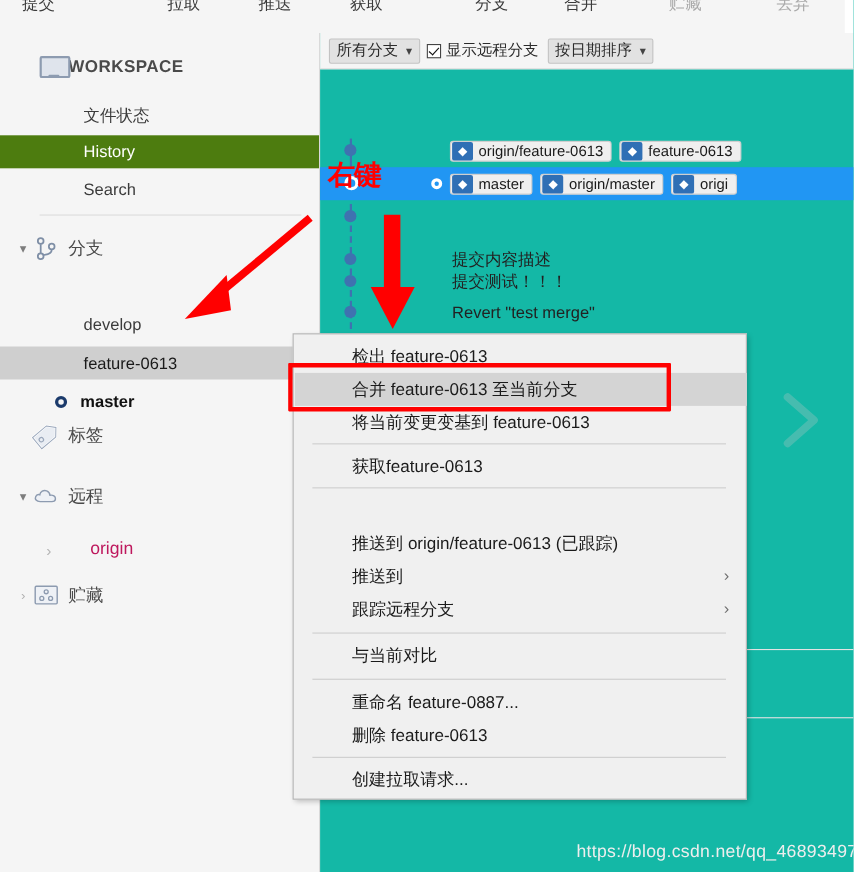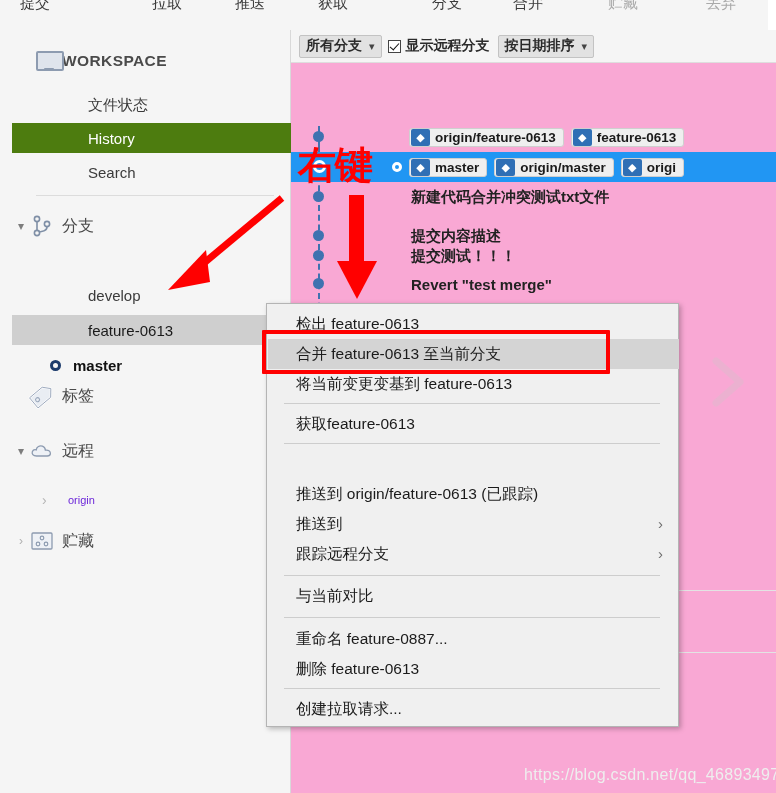--- a/index.html
+++ b/index.html
@@ -31,21 +31,21 @@
     position:absolute;left:0;top:30px;width:290px;height:763px;
     background:#f5f5f5;border-right:1px solid #d9d9d9;
   }
   .ws-row{position:absolute;left:0;top:16px;width:290px;height:30px;display:flex;align-items:center;}
   .ws-icon{margin-left:36px;width:26px;height:21px;position:relative;}
   .ws-icon .scr{position:absolute;left:0;top:0;width:24px;height:16px;border:2px solid #8d9bb0;border-radius:2px;background:#dfe4ec;}
   .ws-icon .stand{position:absolute;left:8px;top:17px;width:10px;height:3px;background:#8d9bb0;border-radius:1px;}
   .ws-title{margin-left:0;font-size:15.5px;font-weight:bold;color:#4a4a4a;letter-spacing:.4px;}
 
   .nav-item{
-    position:absolute;left:12px;width:290px;height:30px;
+    position:absolute;left:0;width:290px;height:30px;
     display:flex;align-items:center;font-size:15px;color:#3b3b3b;
     padding-left:76px;box-sizing:border-box;
   }
   .nav-item.sel{background:#4d7c0f;color:#ffffff;}
   .nav-item.selgray{background:#cfcfcf;color:#1a1a1a;}
 
   .sep{position:absolute;left:36px;width:238px;height:1px;background:#dcdcdc;}
 
   .grp{
     position:absolute;left:0;width:290px;height:32px;
@@ -60,21 +60,21 @@
     position:absolute;left:0;width:290px;height:30px;
     display:flex;align-items:center;font-size:15px;color:#3b3b3b;
   }
 
   .dot-ring{
     width:11px;height:11px;border-radius:50%;
     border:3px solid #1b3a6b;box-sizing:border-box;
   }
 
   
-  .right{position:absolute;left:291px;top:30px;width:485px;height:763px;background:#f9a8d4;font-weight:bold;}
+  .right{position:absolute;left:291px;top:30px;width:485px;height:763px;background:#14b8a6;}
 
   .filterbar{
     position:absolute;left:0;top:0;width:485px;height:32px;
     background:#f5f5f5;border-bottom:1px solid #dedede;
     display:flex;align-items:center;
   }
   .combo{
     height:23px;background:#e2e2e2;border:1px solid #c3c3c3;border-radius:2px;
     display:flex;align-items:center;padding:0 6px;font-size:14px;color:#2b2b2b;
     margin-left:8px;box-sizing:border-box;white-space:nowrap;
@@ -148,40 +148,40 @@
   .hashline .brk{color:#2a4b8d;}
   .hsep{position:absolute;left:0;width:485px;height:1px;background:#e3e3e3;}
 
   .chevbig{
     position:absolute;left:706px;top:355px;
     width:44px;height:54px;opacity:.28;
   }
 
   
   .redtext{
-    position:absolute;font-size:38px;color:#ff0000;font-weight:bold;
+    position:absolute;font-size:25px;color:#ff0000;font-weight:bold;
     letter-spacing:-1px;line-height:1;white-space:nowrap;
     font-family:"DejaVu Sans",sans-serif;
   }
   .redbox{
     position:absolute;border:4px solid #ff0000;box-sizing:border-box;
     border-radius:1px;pointer-events:none;
   }
   .arrowsvg{position:absolute;pointer-events:none;}
 
   
   .ctx{
     position:absolute;left:266px;top:303px;width:413px;height:424px;
     background:#f0f0f0;border:1px solid #b4b4b4;
     box-shadow:2px 2px 5px rgba(0,0,0,.25);
     box-sizing:border-box;
   }
   .mi{
     position:absolute;left:1px;width:411px;height:30px;
-    display:flex;align-items:center;padding-left:28px;box-sizing:border-box;
+    display:flex;align-items:center;padding-left:52px;box-sizing:border-box;
     font-size:15.5px;color:#1b1b1b;white-space:nowrap;
   }
   .mi.hl{background:#d4d4d4;}
   .mi.dis{color:#a6a6a6;}
   .mi .sub{position:absolute;right:16px;top:6px;font-size:15px;color:#6e6e6e;}
   .msep{position:absolute;left:17px;width:376px;height:1px;background:#cdcdcd;}
 
   .wm{
     position:absolute;left:524px;top:766px;
     font-size:16px;color:#eeeeee;letter-spacing:.3px;
@@ -270,21 +270,21 @@
       <div class="grp-ic">
         <svg width="24" height="18" viewBox="0 0 24 18">
           <path d="M6.5 14 C3 14 1.5 11.8 2.4 9.6 C3.1 7.8 5 7.4 6.2 7.8 C6.6 4.8 9.6 3.2 12.4 4.2 C14.5 5 15.3 6.8 15.4 8.2 C18.2 7.7 20.6 9.2 20.4 11.6 C20.3 13.3 18.7 14 17.2 14 Z" fill="#eef1f6" stroke="#8d9bb0" stroke-width="1.3"></path>
         </svg>
       </div>
       <div class="grp-lb">远程</div>
     </div>
 
     <div class="childrow" style="top:455px">
       <div style="margin-left:42px;width:14px;color:#b5b5b5;font-size:14px;">›</div>
-      <span style="margin-left:12px;font-size:11px;color:#6d28d9;">origin</span>
+      <span style="margin-left:26px;font-size:16px;color:#be185d;">origin</span>
     </div>
 
     <div class="grp" style="top:495px">
       <div class="chev sm">›</div>
       <div class="grp-ic">
         <svg width="24" height="20" viewBox="0 0 24 20">
           <rect x="2" y="2" width="20" height="16" fill="#eef1f6" stroke="#8d9bb0" stroke-width="1.3" rx="1"></rect>
           <circle cx="12" cy="7" r="1.8" fill="none" stroke="#8d9bb0" stroke-width="1.2"></circle>
           <circle cx="8" cy="13" r="1.8" fill="none" stroke="#8d9bb0" stroke-width="1.2"></circle>
           <circle cx="16" cy="13" r="1.8" fill="none" stroke="#8d9bb0" stroke-width="1.2"></circle>
@@ -343,21 +343,20 @@
         </span>
         <span class="btag">
           <span class="bi">◆</span>
           <span>origi</span>
         </span>
       </div>
     </div>
 
     <div class="hrow" style="top:152px">
       <div class="gdot"></div>
-      <div class="msg">新建代码合并冲突测试txt文件</div>
     </div>
     <div class="hrow" style="top:191px">
       <div class="gdot"></div>
       <div class="msg">提交内容描述</div>
     </div>
     <div class="hrow" style="top:211px">
       <div class="gdot"></div>
       <div class="msg">提交测试！！！</div>
     </div>
     <div class="hrow" style="top:239px">

